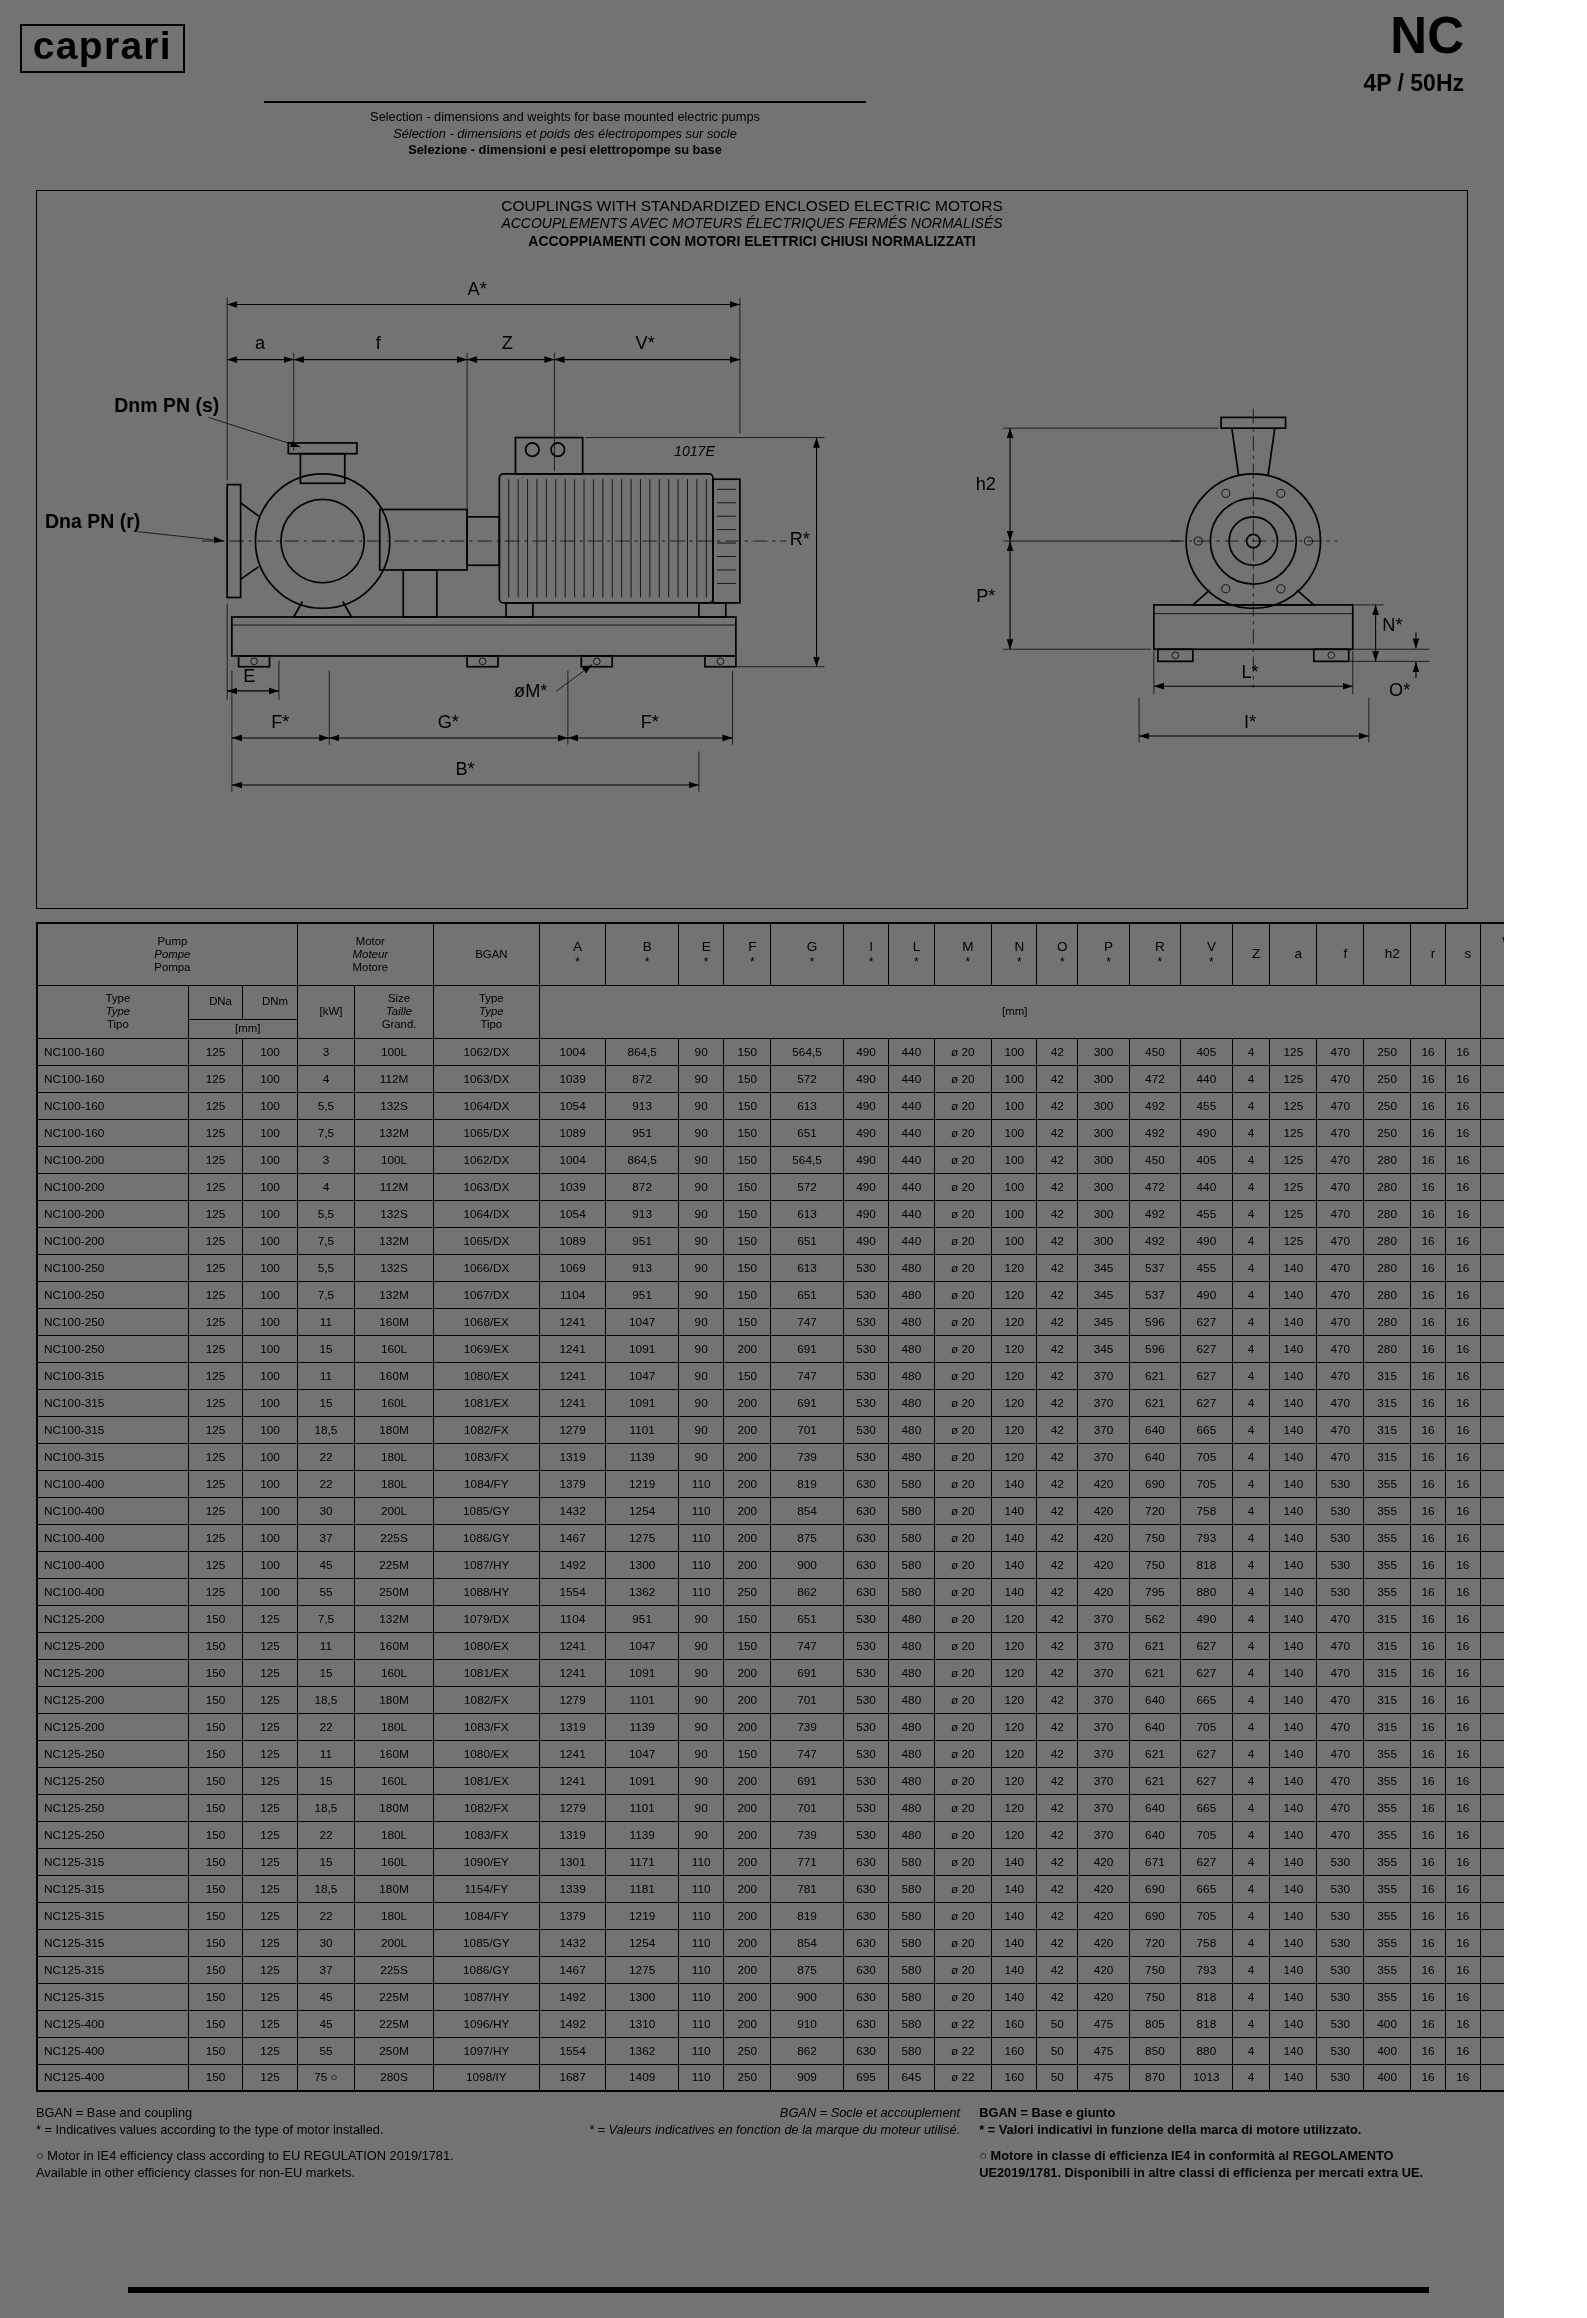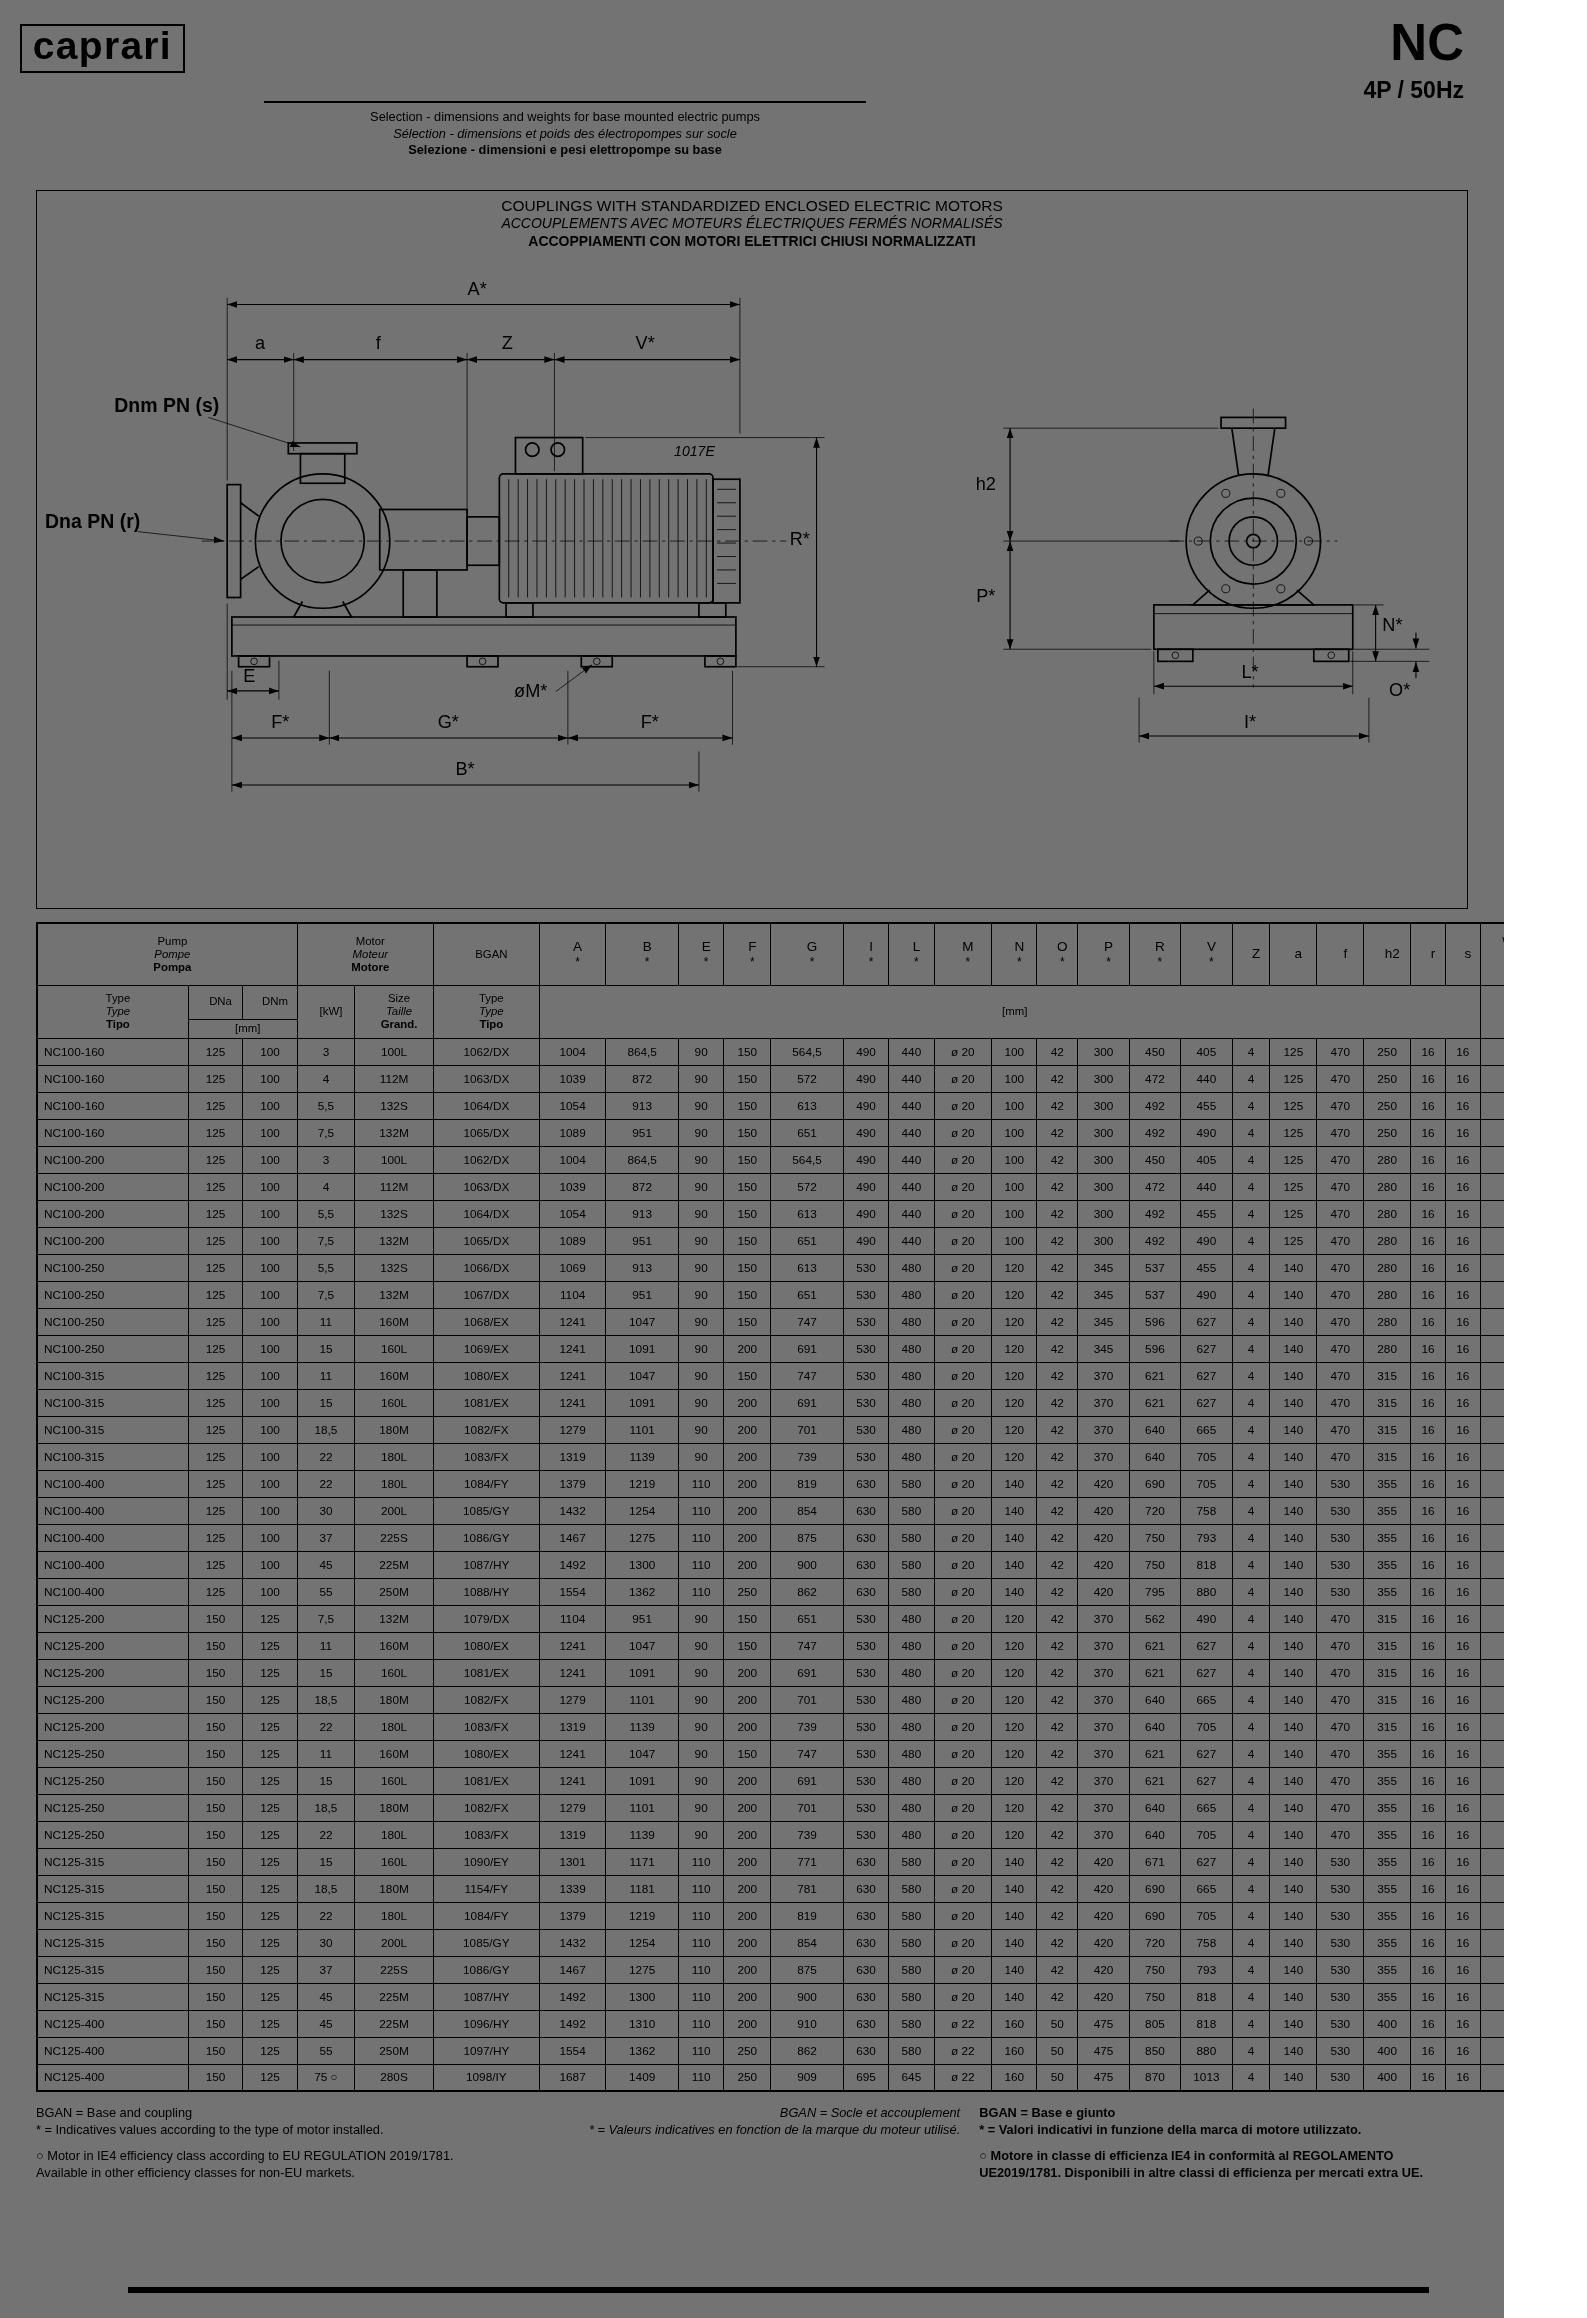--- a/index.html
+++ b/index.html
@@ -15,21 +15,21 @@
   .header { position: relative; height: 176px; }
   .logo {
     position: absolute; left: 20px; top: 24px;
     border: 2.7px solid #000; padding: 0 10.8px 4px;
     font-size: 39px; font-weight: bold; letter-spacing: 1.3px; line-height: 1.05;
   }
   .header-rule { position: absolute; left: 264px; top: 101px; width: 602px; border-top: 2px solid #000; }
   .subtitles { position: absolute; left: 264px; top: 109px; width: 602px; text-align: center; font-size: 12.8px; line-height: 1.3; }
   .sub-fr { font-style: italic; }
   .sub-it { font-weight: bold; }
-  .series { position: absolute; right: 40px; top: 17px; text-align: right; }
+  .series { position: absolute; right: 40px; top: 10px; text-align: right; }
   .series-name { font-size: 51px; font-weight: 800; line-height: 1; }
   .series-rating { font-size: 23px; font-weight: bold; margin-top: 9.4px; }
 
   
   .panel { position: relative; margin: 13.5px 36px 0; border: 1.7px solid #000; height: 719px; overflow: hidden; }
   .panel-titles { padding-top: 5.4px; text-align: center; line-height: 1.25; }
   .pt-en { font-size: 15.5px; }
   .pt-fr { font-size: 14px; font-style: italic; }
   .pt-it { font-size: 14px; font-weight: bold; }
   .drawing { display: block; width: 1512px; height: 652px; }
@@ -50,21 +50,21 @@
   }
   .dims-table th, .dims-table td {
     border: 0.7px solid #000; text-align: center; font-weight: normal; padding: 0;
     overflow: hidden; white-space: nowrap;
   }
   .dims-table thead th { font-size: 11.4px; line-height: 1.15; vertical-align: middle; padding-left: 10px; }
   .head1 th { height: 62px; }
   .head2 th { height: 34px; }
   .head3 th { height: 19px; }
   .h-fr { font-style: italic; }
-  .h-it { font-weight: bold; }
+  .h-it { font-weight: normal; }
   .dim-letter { font-size: 13.5px; }
   .dim-star { font-size: 12px; margin-top: 1.3px; }
   .dims-table tbody td { height: 27px; font-size: 11.8px; }
   .dims-table td.type-cell { text-align: left; padding-left: 6px; }
 
   
   .footnotes {
     margin: 13px 36px 0; display: grid;
     grid-template-columns: 1fr 1fr 1.08fr; gap: 19px;
     font-size: 12.8px; line-height: 1.32;

